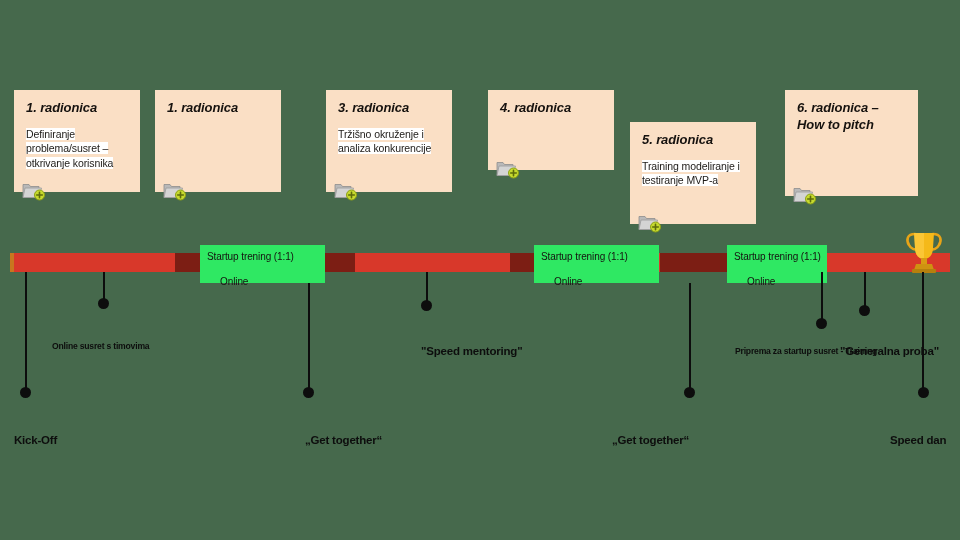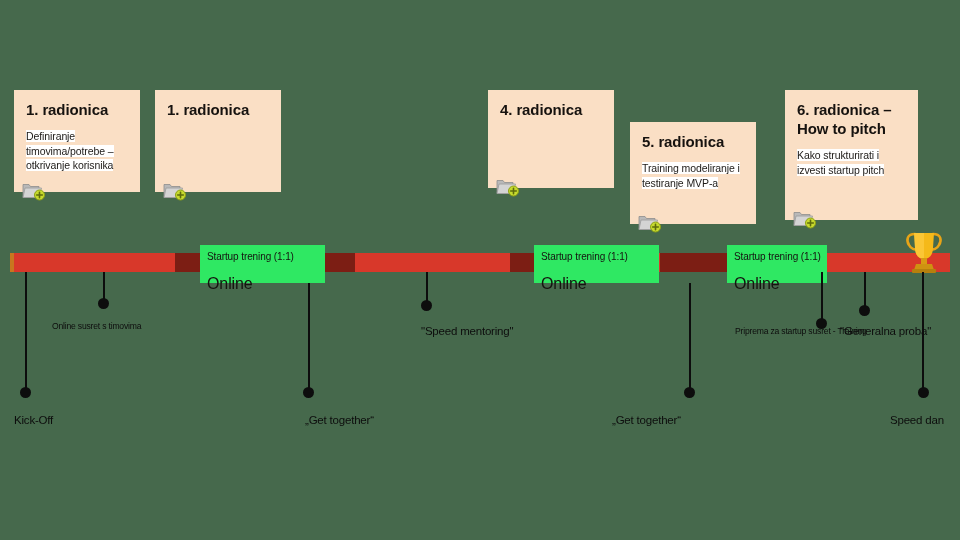--- a/index.html
+++ b/index.html
@@ -22,27 +22,28 @@
   }
 
   
   .card {
     position: absolute;
     background: #fadfc5;
     box-sizing: border-box;
     padding: 10px 12px 0 12px;
   }
   .card-title {
-    font-size: 15px;
+    font-size: 13px;
     font-weight: bold;
     color: #16120f;
     line-height: 1.28;
     letter-spacing: -0.1px;
     margin: 0 0 10px 0;
     white-space: pre-line;
+    font-style: italic;
   }
   .card-body {
     font-size: 10.5px;
     font-weight: normal;
     color: #1d1a17;
     line-height: 1.38;
     letter-spacing: -0.1px;
     margin: 0;
     white-space: pre-line;
   }
@@ -92,25 +93,25 @@
     padding: 6px 1px 0 7px;
   }
   .green-line1 {
     font-size: 10px;
     color: #15130f;
     line-height: 1.2;
     letter-spacing: -0.1px;
     margin: 0 0 11px 0;
   }
   .green-line2 {
-    font-size: 16px;
+    font-size: 10px;
     color: #15130f;
     line-height: 1.2;
     letter-spacing: -0.1px;
-    margin: 0;
+    margin: 13px;
   }
 
   
   .trophy {
     position: absolute;
     left: 903px;
     top: 228px;
     width: 42px;
     height: 48px;
   }
@@ -124,78 +125,88 @@
   .dot {
     position: absolute;
     width: 11px;
     height: 11px;
     border-radius: 50%;
     background: #0d0d0d;
   }
   .ms-label {
     position: absolute;
     color: #0d0d0d;
-    font-weight: normal;
+    font-weight: bold;
     white-space: pre-line;
     letter-spacing: -0.2px;
+    margin-top: 20px;
   }
   .ms-label.big {
     font-size: 11.5px;
     line-height: 1.3;
   }
   .ms-label.small {
     font-size: 8.6px;
     line-height: 1.35;
   }
 </style>
 </head>
 <body>
 
 <div id="canvas">
     <div class="card" style="left: 14px; top: 90px; width: 126px; height: 102px;">
       <div class="card-title">1. radionica</div>
-      <div class="card-body"><span class="hl">Definiranje timovima/potrebe – otkrivanje korisnika</span></div>
+      <div class="card-body"><span class="hl">Definiranje problema/susret – otkrivanje korisnika</span></div>
       <svg viewBox="0 0 26 21" class="folder-icon">
         <path d="M1 4.5 L1 17.5 L17 17.5 L17 6.5 L8.5 6.5 L7 4.5 Z" fill="#b9b9b9" stroke="#8d8d8d" stroke-width="0.8"></path>
         <path d="M3 8 L19.5 8 L17 17.5 L1 17.5 Z" fill="#d4d4d4" stroke="#9a9a9a" stroke-width="0.8"></path>
         <circle cx="17.5" cy="15" r="5" fill="#c6d92e" stroke="#8fa316" stroke-width="1"></circle>
         <path d="M17.5 12.2 L17.5 17.8 M14.7 15 L20.3 15" stroke="#5d6b0c" stroke-width="1.6" stroke-linecap="round"></path>
       </svg>
     </div>
     <div class="card" style="left: 155px; top: 90px; width: 126px; height: 102px;">
       <div class="card-title">1. radionica</div>
       <svg viewBox="0 0 26 21" class="folder-icon">
         <path d="M1 4.5 L1 17.5 L17 17.5 L17 6.5 L8.5 6.5 L7 4.5 Z" fill="#b9b9b9" stroke="#8d8d8d" stroke-width="0.8"></path>
         <path d="M3 8 L19.5 8 L17 17.5 L1 17.5 Z" fill="#d4d4d4" stroke="#9a9a9a" stroke-width="0.8"></path>
         <circle cx="17.5" cy="15" r="5" fill="#c6d92e" stroke="#8fa316" stroke-width="1"></circle>
         <path d="M17.5 12.2 L17.5 17.8 M14.7 15 L20.3 15" stroke="#5d6b0c" stroke-width="1.6" stroke-linecap="round"></path>
       </svg>
     </div>
-    <div class="card" style="left: 488px; top: 90px; width: 126px; height: 98px;">
+    <div class="card" style="left: 326px; top: 90px; width: 126px; height: 102px;">
+      <div class="card-title">3. radionica</div>
+      <div class="card-body"><span class="hl">Tržišno okruženje i analiza konkurencije</span></div>
+      <svg viewBox="0 0 26 21" class="folder-icon">
+        <path d="M1 4.5 L1 17.5 L17 17.5 L17 6.5 L8.5 6.5 L7 4.5 Z" fill="#b9b9b9" stroke="#8d8d8d" stroke-width="0.8"></path>
+        <path d="M3 8 L19.5 8 L17 17.5 L1 17.5 Z" fill="#d4d4d4" stroke="#9a9a9a" stroke-width="0.8"></path>
+        <circle cx="17.5" cy="15" r="5" fill="#c6d92e" stroke="#8fa316" stroke-width="1"></circle>
+        <path d="M17.5 12.2 L17.5 17.8 M14.7 15 L20.3 15" stroke="#5d6b0c" stroke-width="1.6" stroke-linecap="round"></path>
+      </svg>
+    </div>
+    <div class="card" style="left: 488px; top: 90px; width: 126px; height: 80px;">
       <div class="card-title">4. radionica</div>
       <svg viewBox="0 0 26 21" class="folder-icon">
         <path d="M1 4.5 L1 17.5 L17 17.5 L17 6.5 L8.5 6.5 L7 4.5 Z" fill="#b9b9b9" stroke="#8d8d8d" stroke-width="0.8"></path>
         <path d="M3 8 L19.5 8 L17 17.5 L1 17.5 Z" fill="#d4d4d4" stroke="#9a9a9a" stroke-width="0.8"></path>
         <circle cx="17.5" cy="15" r="5" fill="#c6d92e" stroke="#8fa316" stroke-width="1"></circle>
         <path d="M17.5 12.2 L17.5 17.8 M14.7 15 L20.3 15" stroke="#5d6b0c" stroke-width="1.6" stroke-linecap="round"></path>
       </svg>
     </div>
     <div class="card" style="left: 630px; top: 90px; width: 126px; height: 102px; margin-top: 32px;">
       <div class="card-title">5. radionica</div>
       <div class="card-body"><span class="hl">Training modeliranje i testiranje MVP-a</span></div>
       <svg viewBox="0 0 26 21" class="folder-icon">
         <path d="M1 4.5 L1 17.5 L17 17.5 L17 6.5 L8.5 6.5 L7 4.5 Z" fill="#b9b9b9" stroke="#8d8d8d" stroke-width="0.8"></path>
         <path d="M3 8 L19.5 8 L17 17.5 L1 17.5 Z" fill="#d4d4d4" stroke="#9a9a9a" stroke-width="0.8"></path>
         <circle cx="17.5" cy="15" r="5" fill="#c6d92e" stroke="#8fa316" stroke-width="1"></circle>
         <path d="M17.5 12.2 L17.5 17.8 M14.7 15 L20.3 15" stroke="#5d6b0c" stroke-width="1.6" stroke-linecap="round"></path>
       </svg>
     </div>
-    <div class="card" style="left: 785px; top: 90px; width: 133px; height: 130px;">
+    <div class="card" style="left: 785px; top: 90px; width: 133px; height: 106px;">
       <div class="card-title">6. radionica – How to pitch</div>
-      <div class="card-body"><span class="hl">Kako strukturirati i izvesti startup pitch</span></div>
       <svg viewBox="0 0 26 21" class="folder-icon">
         <path d="M1 4.5 L1 17.5 L17 17.5 L17 6.5 L8.5 6.5 L7 4.5 Z" fill="#b9b9b9" stroke="#8d8d8d" stroke-width="0.8"></path>
         <path d="M3 8 L19.5 8 L17 17.5 L1 17.5 Z" fill="#d4d4d4" stroke="#9a9a9a" stroke-width="0.8"></path>
         <circle cx="17.5" cy="15" r="5" fill="#c6d92e" stroke="#8fa316" stroke-width="1"></circle>
         <path d="M17.5 12.2 L17.5 17.8 M14.7 15 L20.3 15" stroke="#5d6b0c" stroke-width="1.6" stroke-linecap="round"></path>
       </svg>
     </div>
     <div class="bar-track"></div>
     <div class="bar-tip" style="left: 10px;"></div>
     <div class="bar-dark" style="left: 175px; width: 30px;"></div>

